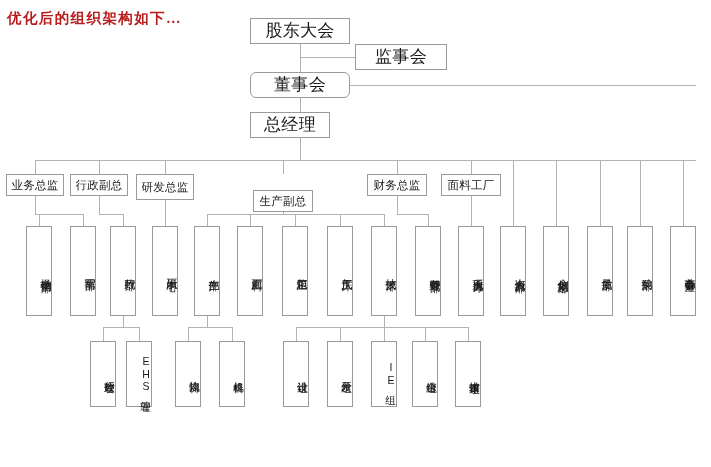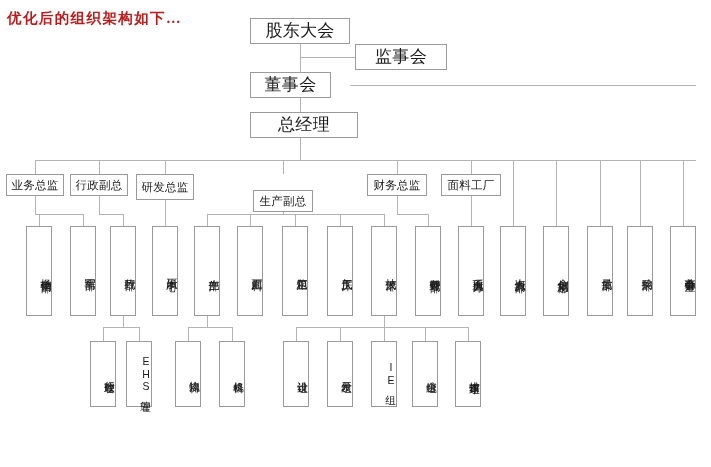--- a/index.html
+++ b/index.html
@@ -124,24 +124,24 @@
       </g>
   </svg>
 
   <div id="nodes">
       <div class="nbox top" style="left: 250px; top: 18px; width: 100px; height: 26px;">
         <span>股东大会</span>
       </div>
       <div class="nbox top" style="left: 355px; top: 44px; width: 92px; height: 26px;">
         <span>监事会</span>
       </div>
-      <div class="nbox top" style="left: 250px; top: 72px; width: 81px; height: 26px;">
+      <div class="nbox top" style="left: 250px; top: 72px; width: 100px; height: 26px; border-radius: 6px;">
         <span>董事会</span>
       </div>
-      <div class="nbox top" style="left: 250px; top: 112px; width: 108px; height: 26px;">
+      <div class="nbox top" style="left: 250px; top: 112px; width: 80px; height: 26px;">
         <span>总经理</span>
       </div>
       <div class="nbox lvl1" style="left: 6px; top: 174px; width: 58px; height: 22px;">
         <span>业务总监</span>
       </div>
       <div class="nbox lvl1" style="left: 70px; top: 174px; width: 58px; height: 22px;">
         <span>行政副总</span>
       </div>
       <div class="nbox lvl1" style="left: 136px; top: 174px; width: 58px; height: 26px; text-align: right;">
         <span>研发总监</span>

